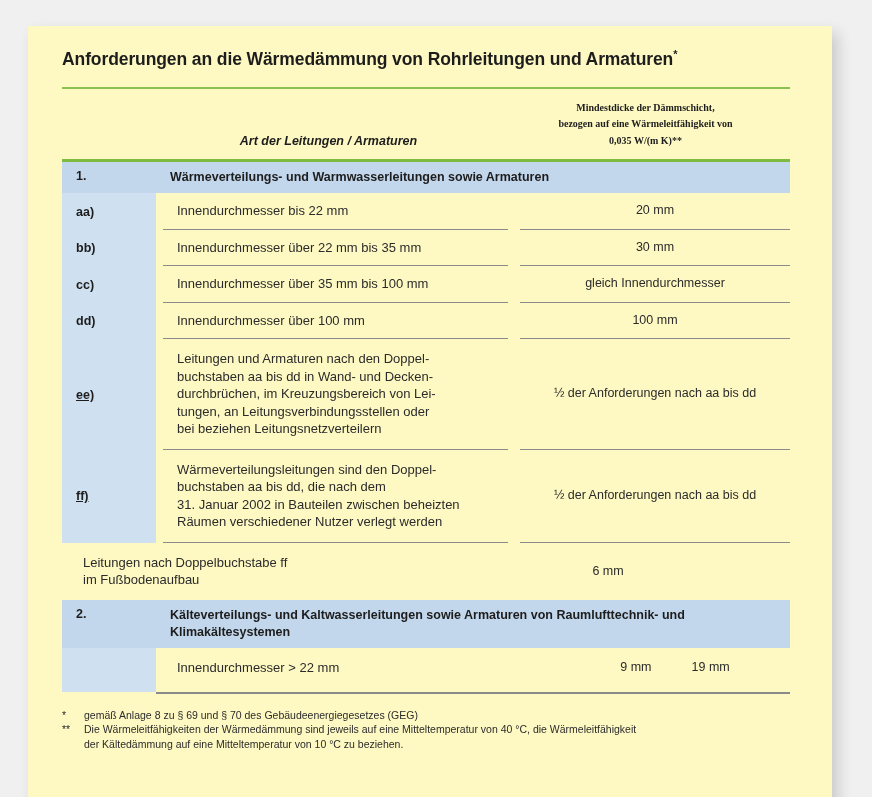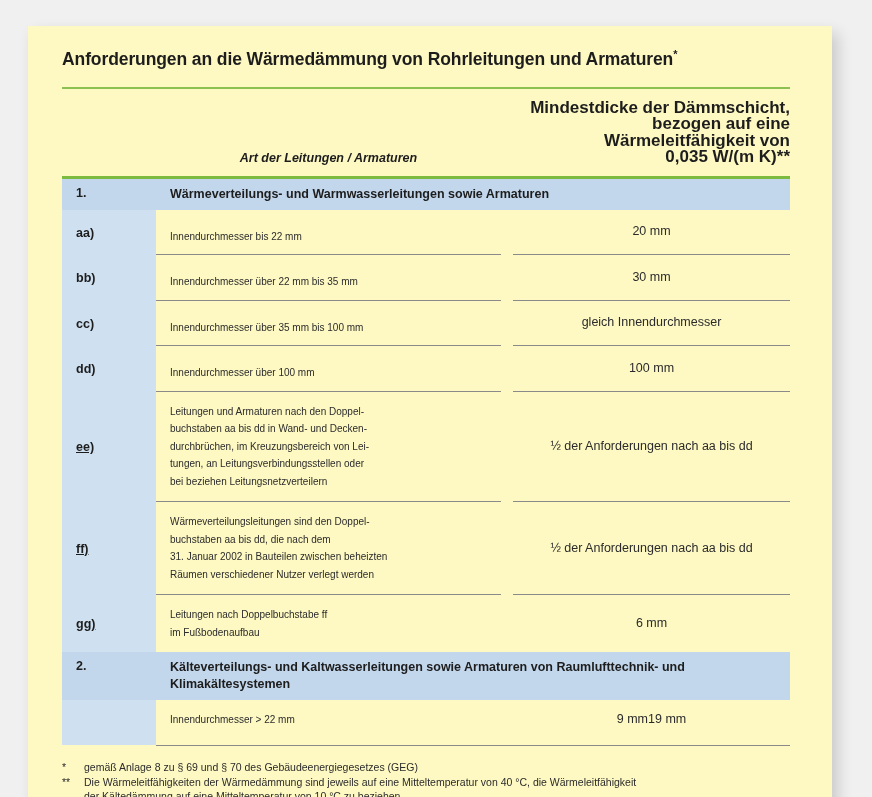--- a/index.html
+++ b/index.html
@@ -68,25 +68,26 @@
     justify-content: center;
     text-align: center;
     font-size: 12.5px;
     font-weight: bold;
     color: #1d1d1d;
     padding-bottom: 1px;
     font-style: italic;
   }
   .ch-right {
     flex: 1 1 auto;
-    text-align: right;
-    font-size: 17px;
+    text-align: center;
+    font-size: 10px;
     font-weight: bold;
     line-height: 16.5px;
     color: #1d1d1d;
+    font-family: Liberation Serif, serif;
   }
 
   
   .tbl { width: 100%; }
 
   .row {
     display: flex;
     align-items: stretch;
   }
   .lbl {
@@ -119,26 +120,27 @@
     padding-top: 7px;
   }
 
   .cells {
     flex: 1 1 auto;
     display: flex;
   }
   .c-desc {
     flex: 0 0 345px;
     width: 345px;
-    font-size: 10px;
+    font-size: 13px;
     line-height: 17.5px;
     color: #2b2b2b;
-    padding: 18px 14px 9px 14px;
+    padding: 9px 14px 9px 14px;
     box-sizing: border-box;
     border-bottom: 1.3px solid #8a8a8a;
+    margin-left: 7px;
   }
   .c-val {
     flex: 1 1 auto;
     font-size: 12.5px;
     line-height: 17.5px;
     color: #2b2b2b;
     text-align: center;
     padding: 9px 6px 9px 6px;
     box-sizing: border-box;
     border-bottom: 1.3px solid #8a8a8a;
@@ -150,20 +152,21 @@
 
   .row.tall .c-desc,
   .row.tall .c-val { padding-top: 11px; padding-bottom: 11px; }
   .row.tall .lbl { align-items: center; text-decoration: underline; }
 
   .nobord .c-desc, .nobord .c-val { border-bottom: none; }
 
   .val-pair {
     display: block;
     text-align: left;
+    margin-left: 40px;
   }
   .c-val.pair {
     justify-content: center;
     align-items: flex-start;
     padding-top: 11px;
     padding-bottom: 16px;
   }
   .c-desc.pair { padding-top: 11px; padding-bottom: 16px; }
 
   .botline {
@@ -274,21 +277,20 @@
             <div>buchstaben aa bis dd, die nach dem</div>
             <div>31. Januar 2002 in Bauteilen zwischen beheizten</div>
             <div>Räumen verschiedener Nutzer verlegt werden</div>
           </div>
           <div class="gap"></div>
           <div class="c-val">½ der Anforderungen nach aa bis dd</div>
         </div>
       </div>
 
       <div class="row tall nobord">
-        <div class="lbl">gg)</div>
         <div class="cells">
           <div class="c-desc">
             <div>Leitungen nach Doppelbuchstabe ff</div>
             <div>im Fußbodenaufbau</div>
           </div>
           <div class="gap"></div>
           <div class="c-val">6 mm</div>
         </div>
       </div>
 

